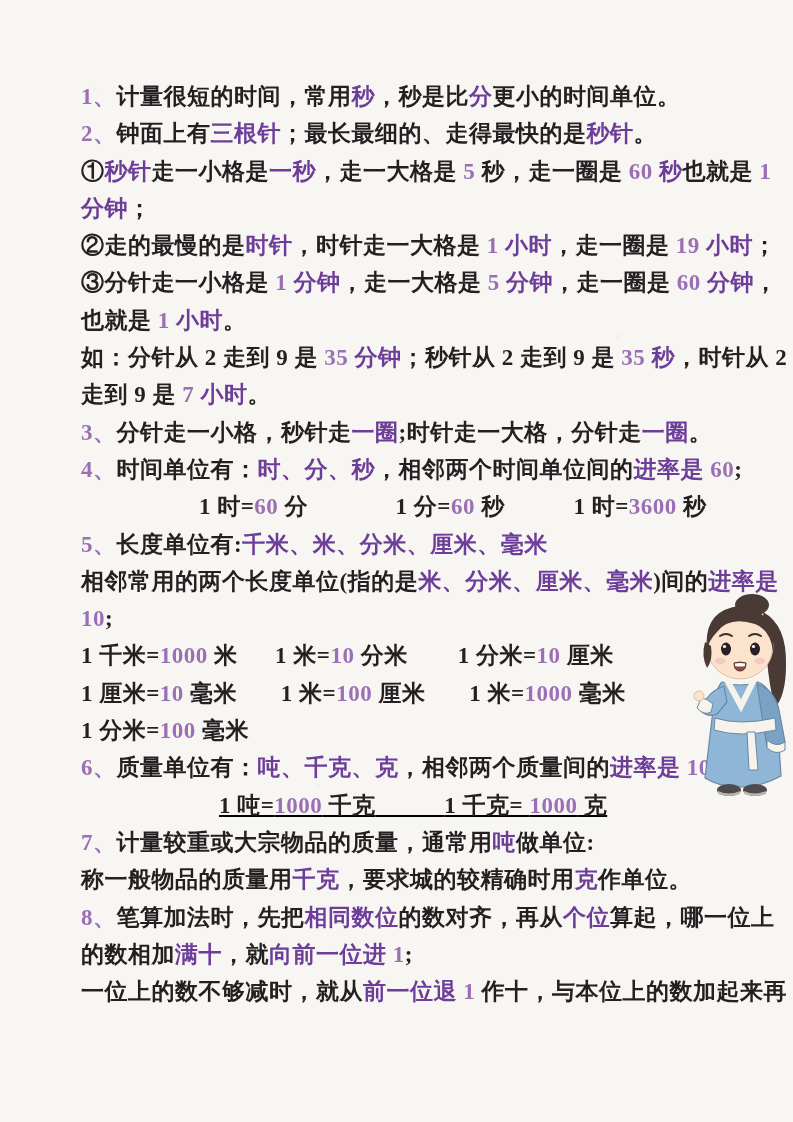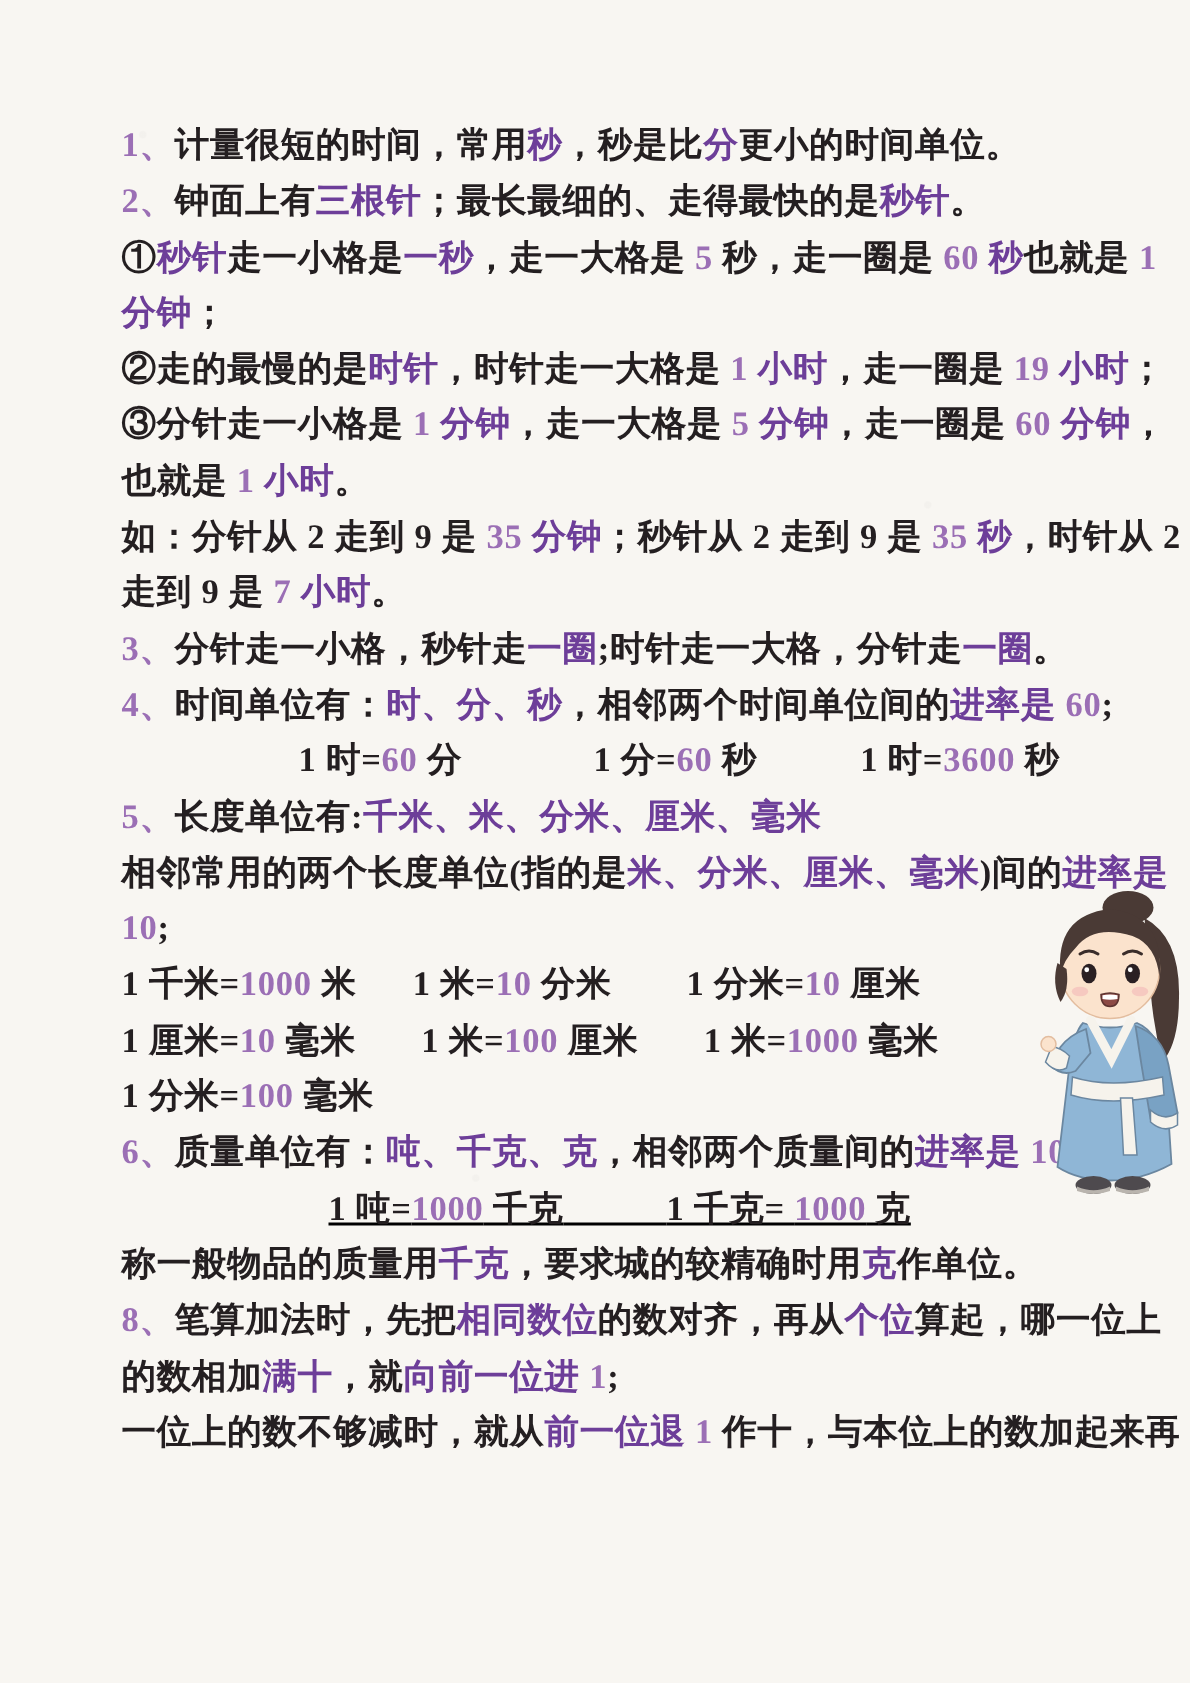--- a/index.html
+++ b/index.html
@@ -58,20 +58,21 @@
       <div class="line"><span class="seg-num">4、</span><span class="seg-body">时间单位有：</span><span class="seg-term">时、分、秒</span><span class="seg-body">，相邻两个时间单位间的</span><span class="seg-term">进率是</span><span class="seg-num"> 60</span><span class="seg-body">;</span></div>
       <div class="line" style="padding-left: 118px;"><span class="seg-body">1 时=</span><span class="seg-num">60</span><span class="seg-body"> 分</span><span class="seg-body">              </span><span class="seg-body">1 分=</span><span class="seg-num">60</span><span class="seg-body"> 秒</span><span class="seg-body">           </span><span class="seg-body">1 时=</span><span class="seg-num">3600</span><span class="seg-body"> 秒</span></div>
       <div class="line"><span class="seg-num">5、</span><span class="seg-body">长度单位有:</span><span class="seg-term">千米、米、分米、厘米、毫米</span></div>
       <div class="line"><span class="seg-body">相邻常用的两个长度单位(指的是</span><span class="seg-term">米、分米、厘米、毫米</span><span class="seg-body">)间的</span><span class="seg-term">进率是</span></div>
       <div class="line"><span class="seg-num">10</span><span class="seg-body">;</span></div>
       <div class="line"><span class="seg-body">1 千米=</span><span class="seg-num">1000</span><span class="seg-body"> 米</span><span class="seg-body">      </span><span class="seg-body">1 米=</span><span class="seg-num">10</span><span class="seg-body"> 分米</span><span class="seg-body">        </span><span class="seg-body">1 分米=</span><span class="seg-num">10</span><span class="seg-body"> 厘米</span></div>
       <div class="line"><span class="seg-body">1 厘米=</span><span class="seg-num">10</span><span class="seg-body"> 毫米</span><span class="seg-body">       </span><span class="seg-body">1 米=</span><span class="seg-num">100</span><span class="seg-body"> 厘米</span><span class="seg-body">       </span><span class="seg-body">1 米=</span><span class="seg-num">1000</span><span class="seg-body"> 毫米</span></div>
       <div class="line"><span class="seg-body">1 分米=</span><span class="seg-num">100</span><span class="seg-body"> 毫米</span></div>
       <div class="line"><span class="seg-num">6、</span><span class="seg-body">质量单位有：</span><span class="seg-term">吨、千克、克</span><span class="seg-body">，相邻两个质量间的</span><span class="seg-term">进率是</span><span class="seg-num"> 1000</span><span class="seg-body">;</span></div>
       <div class="line" style="padding-left: 138px; text-decoration: underline;"><span class="seg-body">1 吨=</span><span class="seg-num">1000</span><span class="seg-body"> 千克</span><span class="seg-body">           </span><span class="seg-body">1 千克= </span><span class="seg-num">1000</span><span class="seg-body"> 克</span></div>
+      <div class="line"><span class="seg-num">7、</span><span class="seg-body">计量较重或大宗物品的质量，通常用</span><span class="seg-term">吨</span><span class="seg-body">做单位:</span></div>
       <div class="line"><span class="seg-body">称一般物品的质量用</span><span class="seg-term">千克</span><span class="seg-body">，要求城的较精确时用</span><span class="seg-term">克</span><span class="seg-body">作单位。</span></div>
       <div class="line"><span class="seg-num">8、</span><span class="seg-body">笔算加法时，先把</span><span class="seg-term">相同数位</span><span class="seg-body">的数对齐，再从</span><span class="seg-term">个位</span><span class="seg-body">算起，哪一位上</span></div>
       <div class="line"><span class="seg-body">的数相加</span><span class="seg-term">满十</span><span class="seg-body">，就</span><span class="seg-term">向前一位进</span><span class="seg-num"> 1</span><span class="seg-body">;</span></div>
       <div class="line"><span class="seg-body">一位上的数不够减时，就从</span><span class="seg-term">前一位退</span><span class="seg-num"> 1 </span><span class="seg-body">作十，与本位上的数加起来再</span></div>
     </div>
 
   <svg id="illustration" viewBox="0 0 100 210" xmlns="http://www.w3.org/2000/svg">
 
     <ellipse cx="61" cy="15" rx="17" ry="11" fill="var(--ill-hair)"></ellipse>
 

